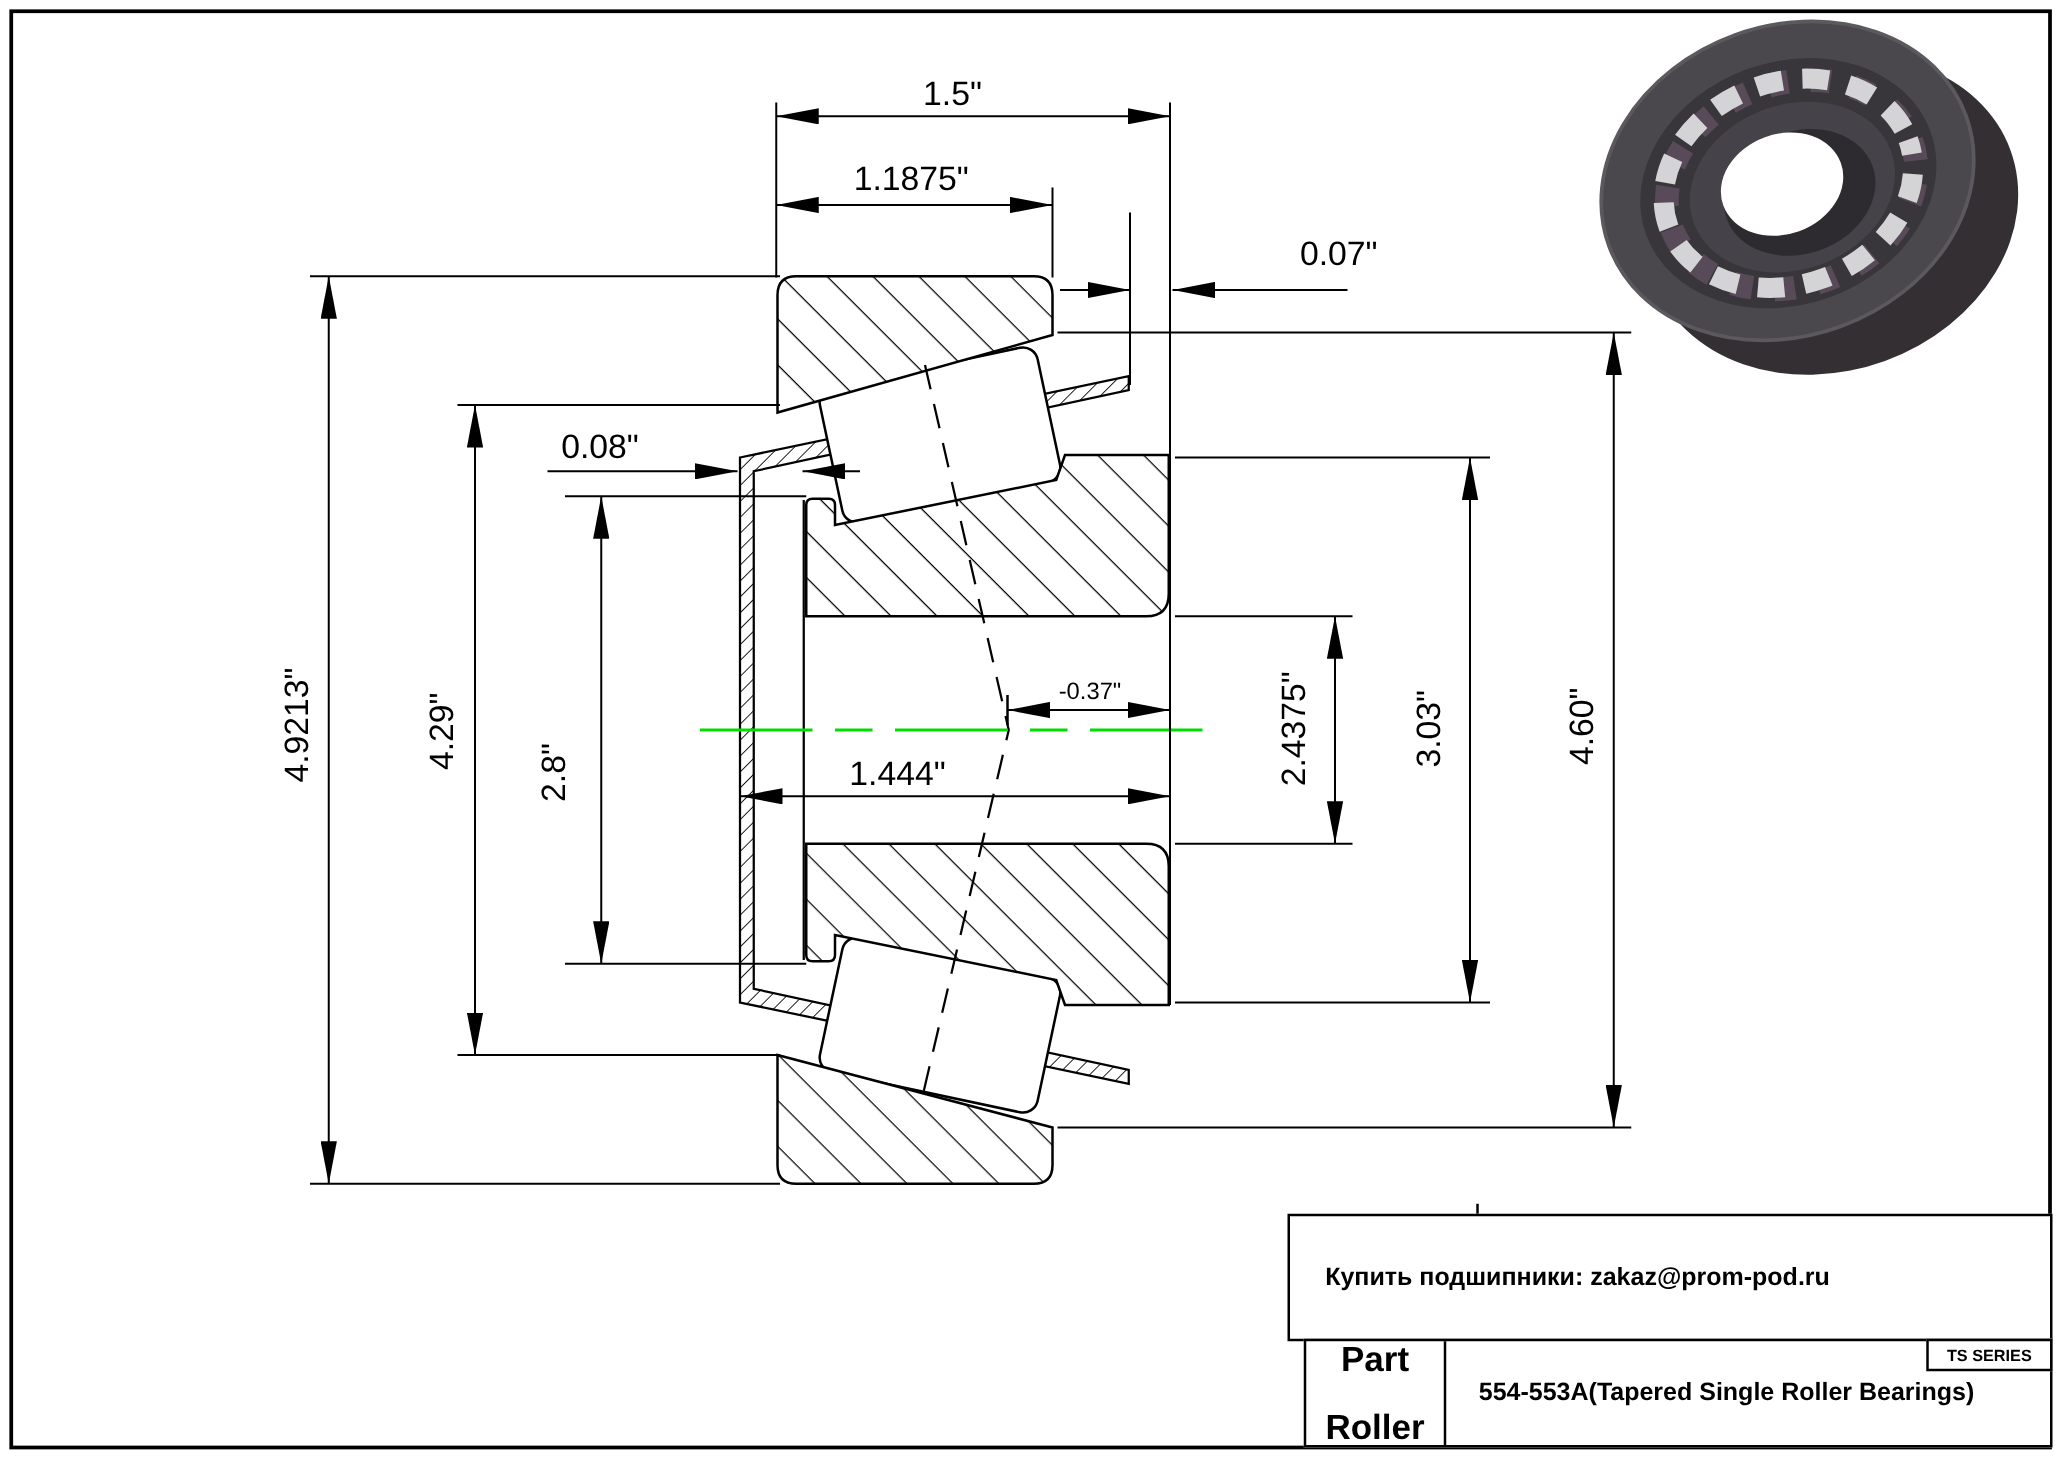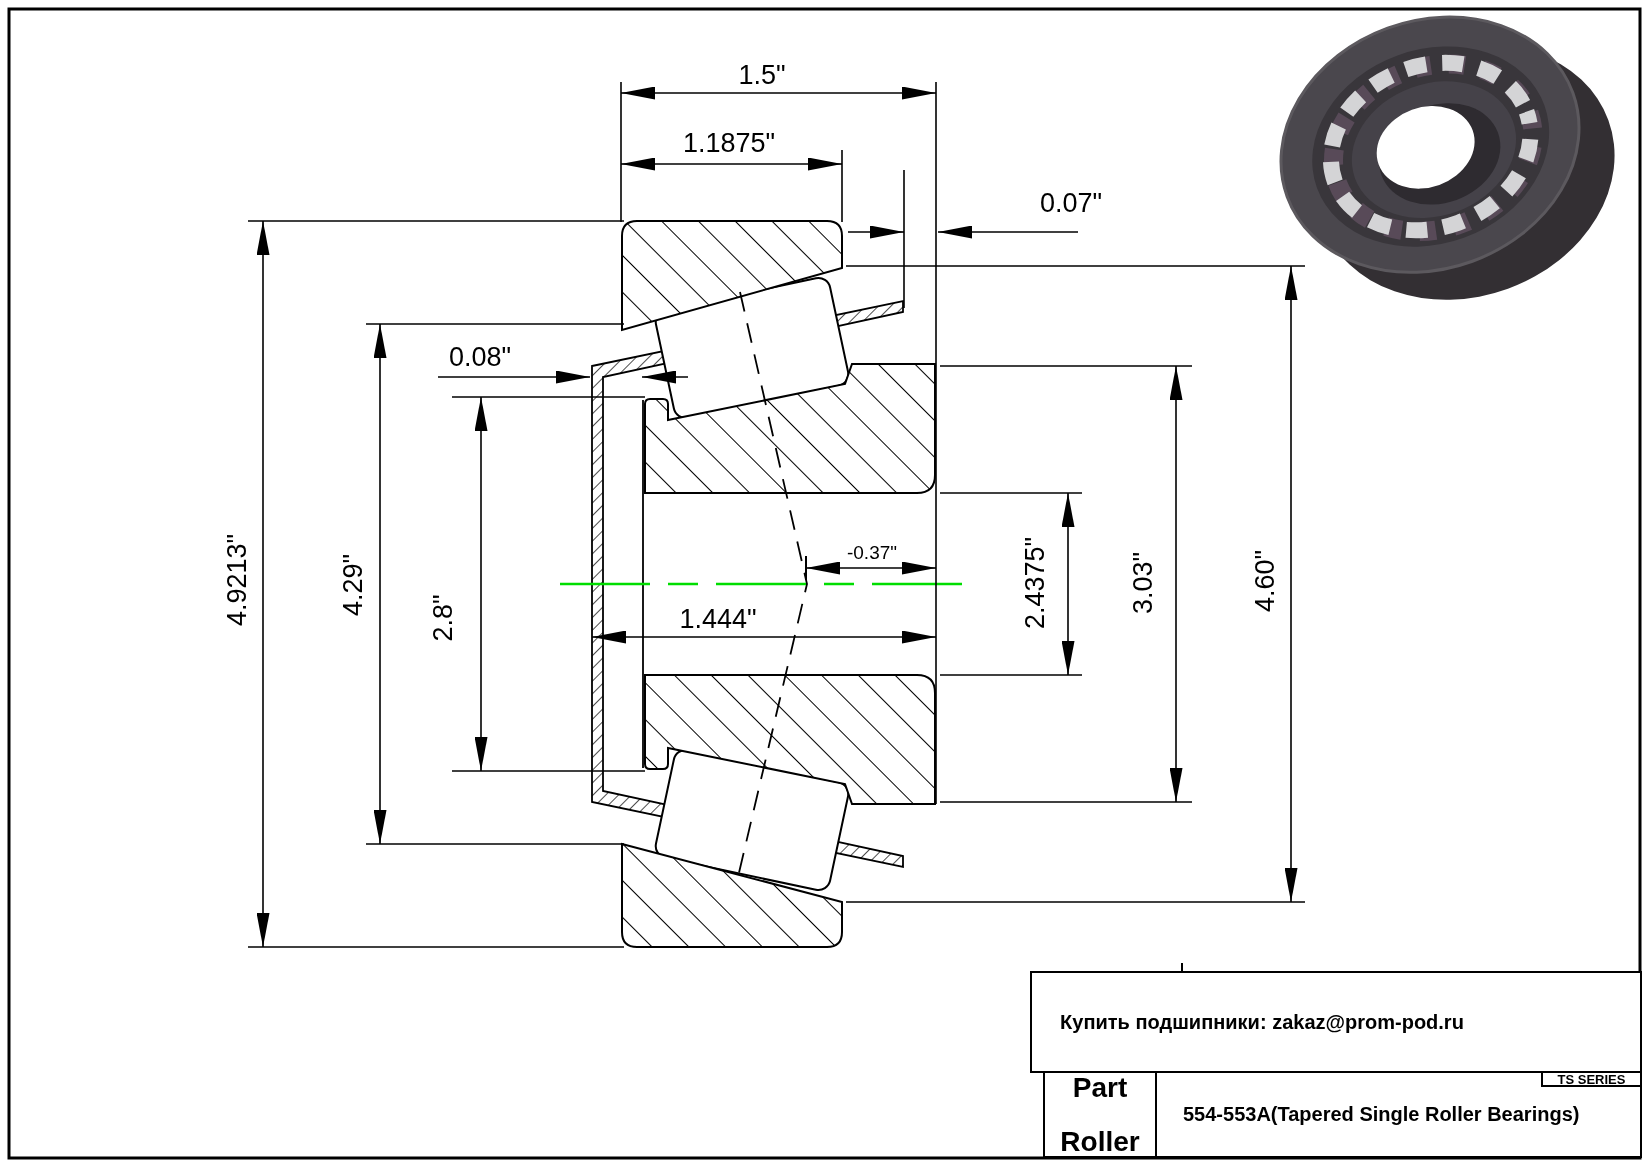--- a/index.html
+++ b/index.html
@@ -5,21 +5,21 @@
   html,body{margin:0;padding:0;background:#ffffff;}
   #page{position:relative;width:1649px;height:1167px;background:#ffffff;overflow:hidden;
         font-family:"Liberation Sans", sans-serif;color:#000;}
   #drawing{position:absolute;left:0;top:0;}
   .tb{position:absolute;box-sizing:border-box;border:2px solid #000;background:#fff;font-weight:bold;}
   #vendor-box{left:1030px;top:971px;width:612px;height:102px;display:flex;align-items:center;justify-content:center;padding-right:148px;}
   #vendor-box .txt{font-size:20px;white-space:nowrap;}
   #pn-row{left:1043px;top:1071px;width:599px;height:87px;display:flex;}
   #pn-label{width:110px;border-right:2px solid #000;display:flex;flex-direction:column;align-items:center;justify-content:center;font-size:28px;line-height:1.12;gap:23px;}
   #pn-value{flex:1;display:flex;align-items:center;padding-left:26px;font-size:20px;white-space:nowrap;}
-  #ts-box{left:1541px;top:1071px;width:101px;height:16px;display:flex;align-items:center;justify-content:center;font-size:13px;}
+  #ts-box{left:1541px;top:1071px;width:101px;height:26px;display:flex;align-items:center;justify-content:center;font-size:13px;}
   svg text{font-family:"Liberation Sans", sans-serif;fill:#000;}
   .dimtxt{font-size:27px;}
   .dimtxt-sm{font-size:19px;}
 </style>
 </head>
 <body>
 
 <div id="page">
 
 <svg id="drawing" width="1649" height="1167" viewBox="0 0 1649 1167" xmlns="http://www.w3.org/2000/svg">

